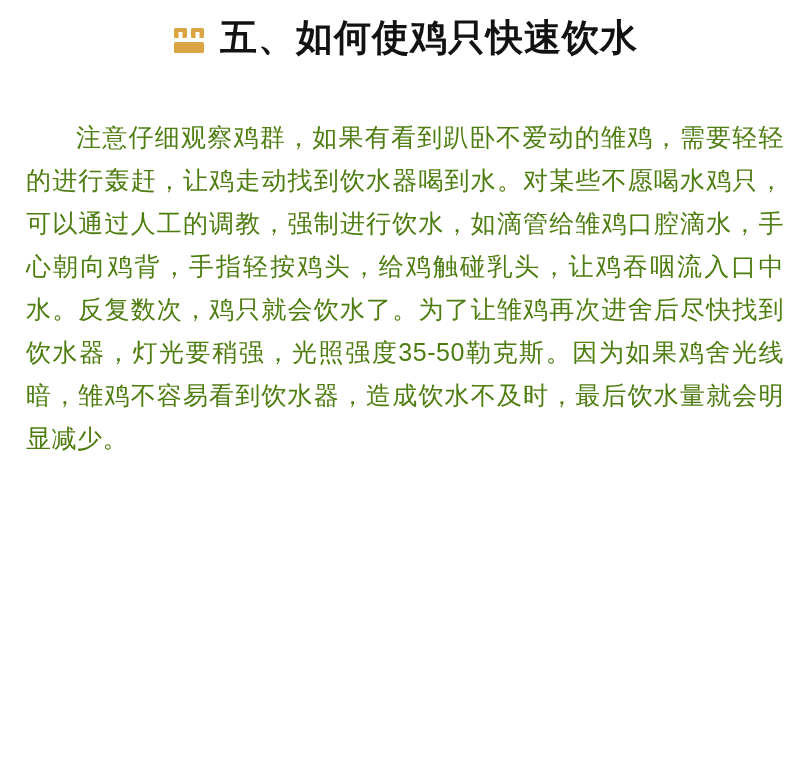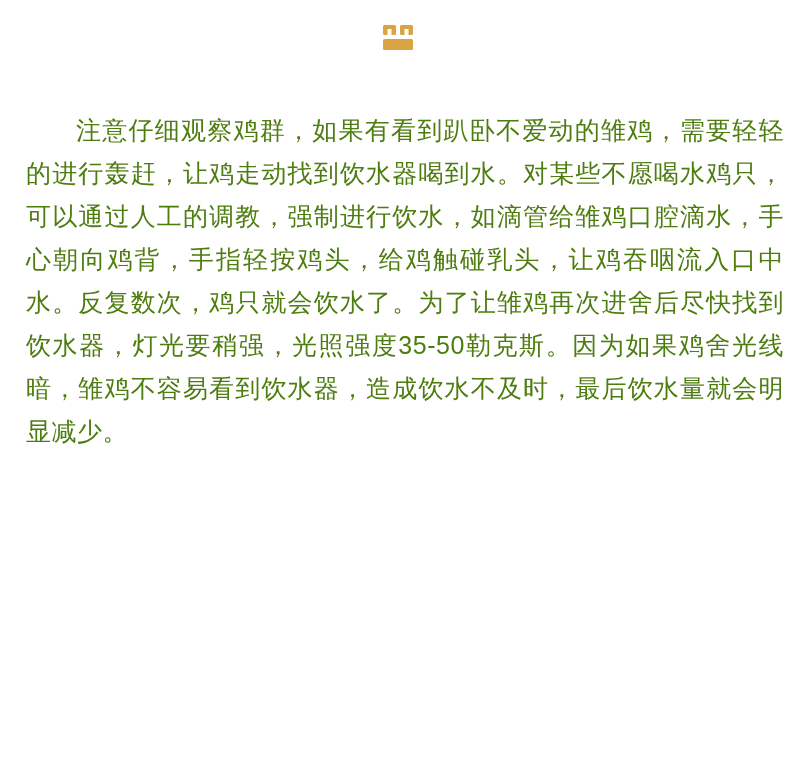--- a/index.html
+++ b/index.html
@@ -66,19 +66,20 @@
   <div class="heading-row">
     <span class="heading-icon">
       <svg width="34" height="34" viewBox="0 0 34 34" xmlns="http://www.w3.org/2000/svg">
         <rect x="2" y="5" width="13" height="10" rx="1.5" fill="#d9a441"></rect>
         <rect x="19" y="5" width="13" height="10" rx="1.5" fill="#d9a441"></rect>
         <rect x="2" y="19" width="30" height="11" rx="1.5" fill="#d9a441"></rect>
         <rect x="6.5" y="9" width="4" height="7" fill="#ffffff"></rect>
         <rect x="23.5" y="9" width="4" height="7" fill="#ffffff"></rect>
       </svg>
     </span>
+    <span class="heading-text">五、如何使鸡只快速饮水</span>
   </div>
 
   <div class="body-block">
     <p class="body-text">注意仔细观察鸡群，如果有看到趴卧不爱动的雏鸡，需要轻轻的进行轰赶，让鸡走动找到饮水器喝到水。对某些不愿喝水鸡只，可以通过人工的调教，强制进行饮水，如滴管给雏鸡口腔滴水，手心朝向鸡背，手指轻按鸡头，给鸡触碰乳头，让鸡吞咽流入口中水。反复数次，鸡只就会饮水了。为了让雏鸡再次进舍后尽快找到饮水器，灯光要稍强，光照强度35-50勒克斯。因为如果鸡舍光线暗，雏鸡不容易看到饮水器，造成饮水不及时，最后饮水量就会明显减少。</p>
   </div>
 
 </div>
 
 </body></html>

